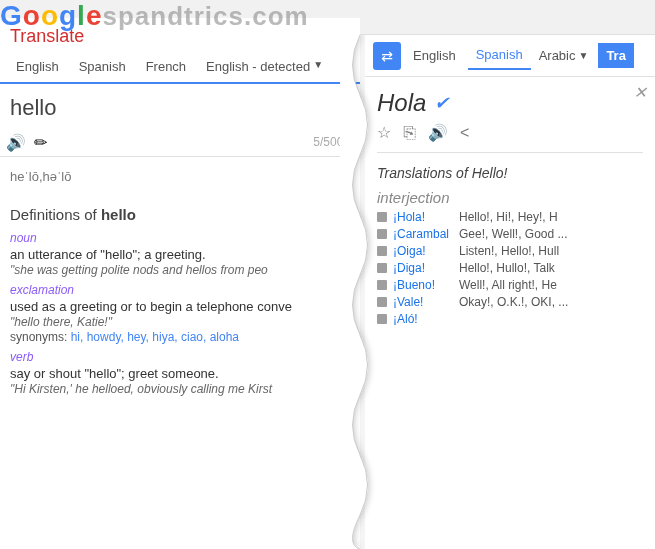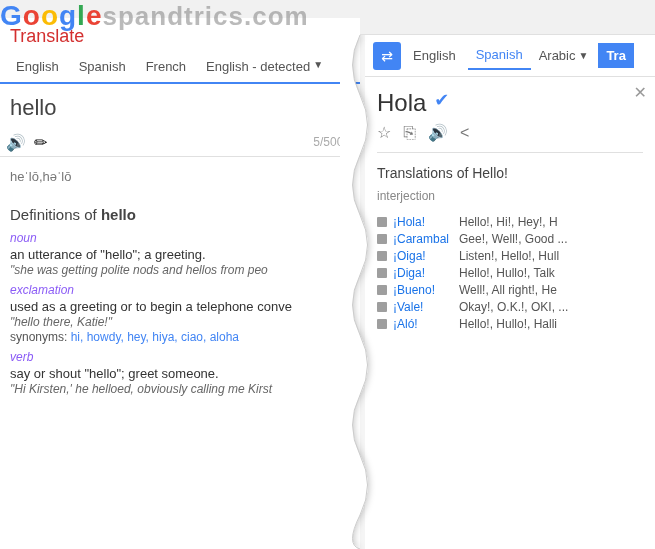--- a/index.html
+++ b/index.html
@@ -252,22 +252,24 @@
       border-radius: 0;
       padding: 5px 8px;
       font-size: 13px;
       font-weight: bold;
       cursor: pointer;
       margin-left: 2px;
     }
 
     .translation-row {
       display: flex;
+      align-items: center;
       padding: 12px 12px 0 12px;
       position: relative;
+      font-style: italic;
     }
 
     .translation-text {
       font-size: 24px;
       color: #333;
     }
 
     .verified-icon {
       color: #4285F4;
       font-size: 18px;
@@ -303,26 +305,28 @@
     }
 
     .translations-section {
       padding: 8px 12px;
     }
 
     .translations-title {
       font-size: 14px;
       color: #444;
       margin-bottom: 8px;
+      font-style: italic;
     }
 
     .trans-part {
-      font-size: 12px;
+      font-size: 15px;
       color: #888;
-      margin-bottom: 12px;
+      font-style: italic;
+      margin-bottom: 4px;
     }
 
     .trans-table {
       width: 100%;
       font-size: 12px;
     }
 
     .trans-row {
       display: flex;
       align-items: flex-start;
@@ -485,19 +489,18 @@
 
       <div class="trans-row">
         <span class="trans-row-bullet"></span>
         <span class="trans-source-word">¡Vale!</span>
         <span class="trans-target-words">Okay!, O.K.!, OKI, ...</span>
       </div>
 
       <div class="trans-row">
         <span class="trans-row-bullet"></span>
         <span class="trans-source-word">¡Aló!</span>
-        <span class="trans-target-words">Hello!, Hullo!, Halli</span>
       </div>
 
     </div>
   </div>
 
 </div>
 
 </body></html>

